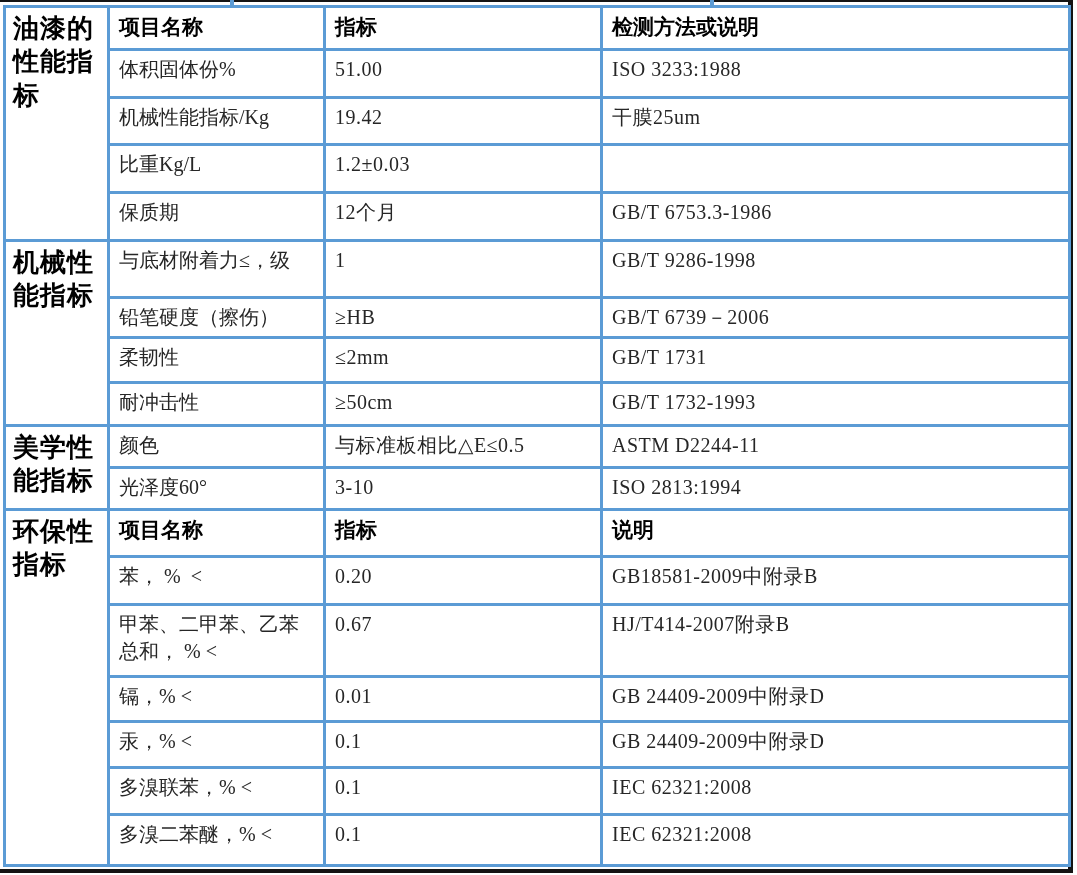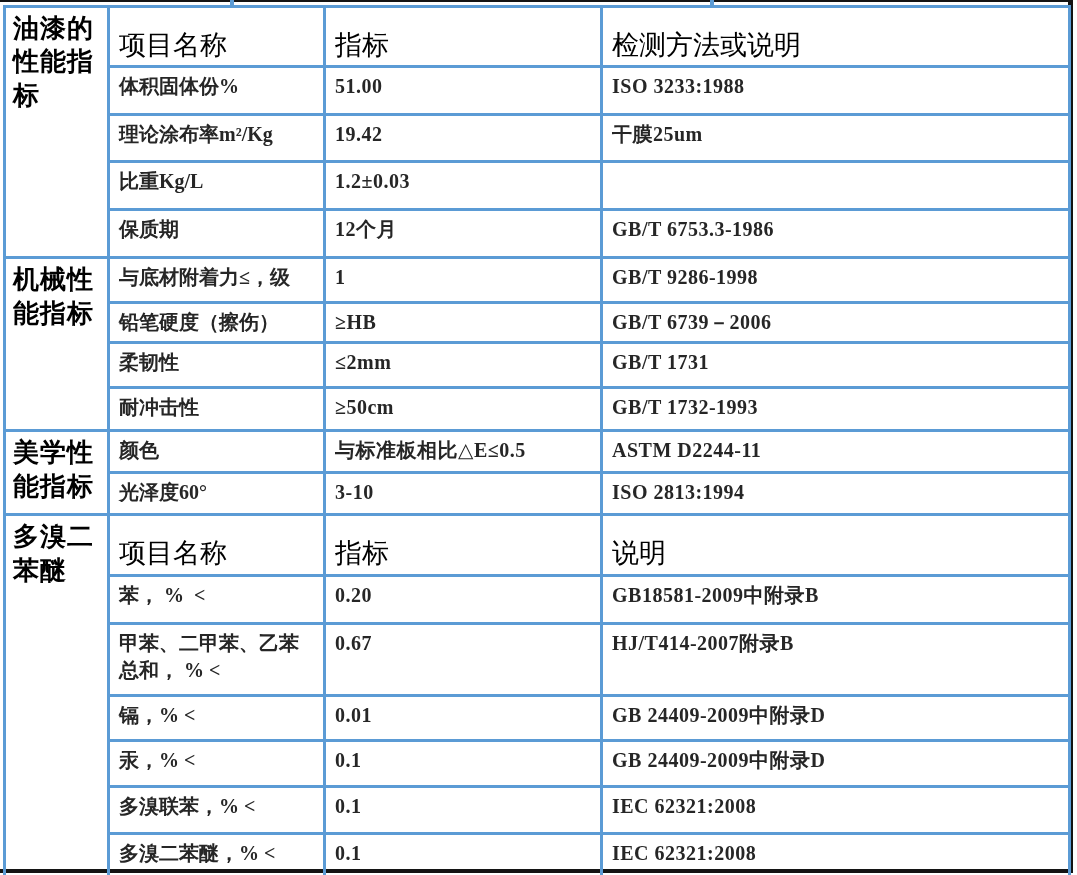--- a/index.html
+++ b/index.html
@@ -44,37 +44,36 @@
     border: 3px solid #5b9bd5;
     vertical-align: top;
     padding: 5px 6px 2px 9px;
     font-size: 20px;
     line-height: 1.35;
     color: #262626;
     font-family: "Liberation Serif", "DejaVu Serif", serif;
     white-space: pre-wrap;
     word-break: break-word;
     overflow: hidden;
-    font-weight: bold;
   }
   table.spec td.group {
     font-family: "Liberation Sans", "DejaVu Sans", sans-serif;
     font-weight: 700;
     font-size: 26px;
     line-height: 1.28;
     color: #000000;
     padding: 4px 4px 2px 7px;
     letter-spacing: 1px;
   }
   table.spec td.colhead {
     font-family: "Liberation Sans", "DejaVu Sans", sans-serif;
-    font-weight: 400;
-    font-size: 27px;
+    font-weight: 700;
+    font-size: 21px;
     color: #000000;
-    padding-top: 19px;
+    padding-top: 5px;
   }
   table.spec td.val { letter-spacing: 0.5px; }
 </style>
 </head>
 <body>
 
 <div class="page">
 
   <div class="top-sliver">
     <span class="stub s1"></span>
@@ -97,36 +96,36 @@
       <td class="colhead">项目名称</td>
       <td class="colhead">指标</td>
       <td class="colhead">检测方法或说明</td>
     </tr>
     <tr style="height:48px">
       <td>体积固体份%</td>
       <td class="val">51.00</td>
       <td class="val">ISO 3233:1988</td>
     </tr>
     <tr style="height:47px">
-      <td>理论涂布率m²/Kg</td>
+      <td>机械性能指标/Kg</td>
       <td class="val">19.42</td>
       <td class="val">干膜25um</td>
     </tr>
     <tr style="height:48px">
       <td>比重Kg/L</td>
       <td class="val">1.2±0.03</td>
       <td class="val"></td>
     </tr>
     <tr style="height:48px">
       <td>保质期</td>
       <td class="val">12个月</td>
       <td class="val">GB/T 6753.3-1986</td>
     </tr>
 
-    <tr style="height:45px">
+    <tr style="height:57px">
       <td class="group" rowspan="4">机械性能指标</td>
       <td>与底材附着力≤，级</td>
       <td class="val">1</td>
       <td class="val">GB/T 9286-1998</td>
     </tr>
     <tr style="height:40px">
       <td>铅笔硬度（擦伤）</td>
       <td class="val">≥HB</td>
       <td class="val">GB/T 6739－2006</td>
     </tr>
@@ -147,21 +146,21 @@
       <td class="val">与标准板相比△E≤0.5</td>
       <td class="val">ASTM D2244-11</td>
     </tr>
     <tr style="height:42px">
       <td>光泽度60°</td>
       <td class="val">3-10</td>
       <td class="val">ISO 2813:1994</td>
     </tr>
 
     <tr style="height:47px">
-      <td class="group" rowspan="7">多溴二苯醚</td>
+      <td class="group" rowspan="7">环保性指标</td>
       <td class="colhead">项目名称</td>
       <td class="colhead">指标</td>
       <td class="colhead">说明</td>
     </tr>
     <tr style="height:48px">
       <td>苯， %  &lt;</td>
       <td class="val">0.20</td>
       <td class="val">GB18581-2009中附录B</td>
     </tr>
     <tr style="height:72px">

